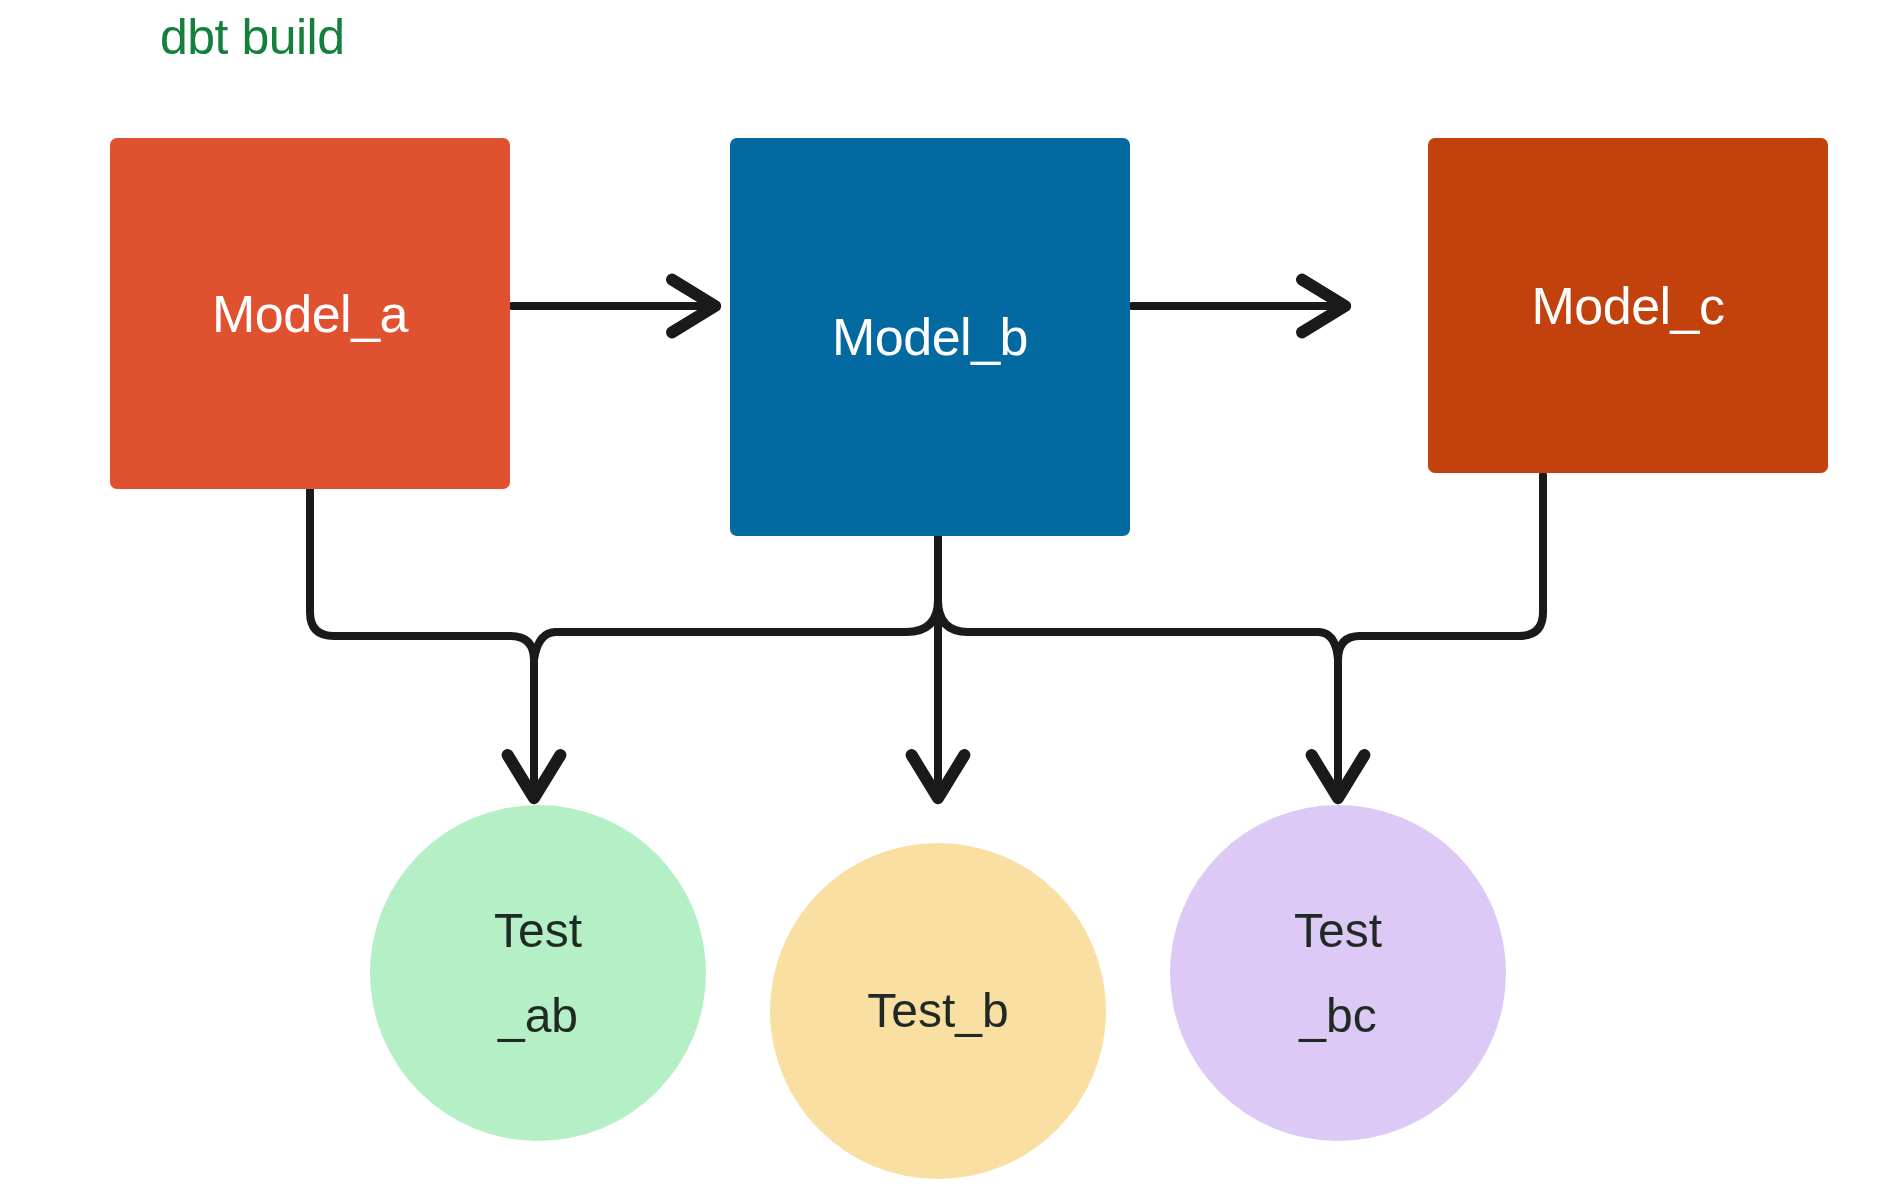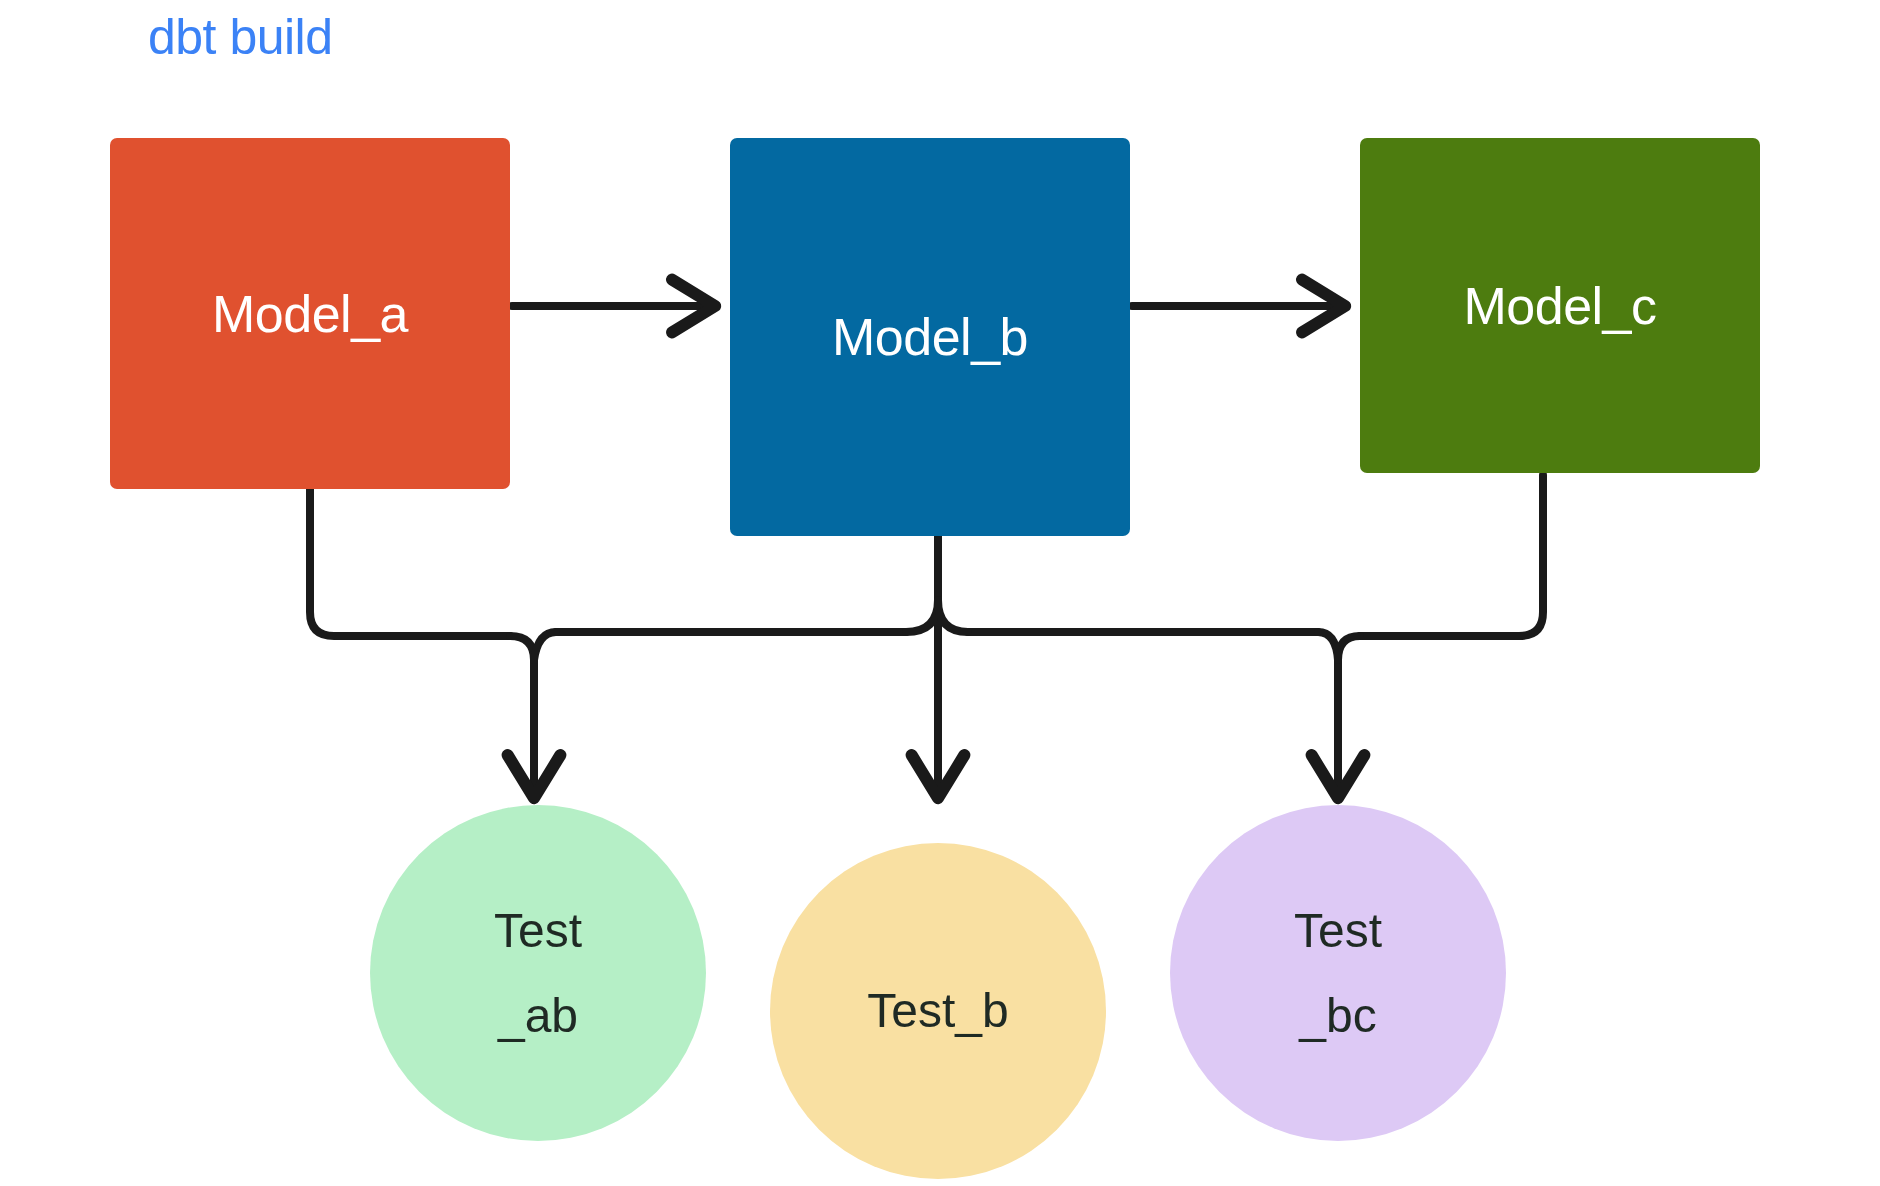--- a/index.html
+++ b/index.html
@@ -19,24 +19,24 @@
   }
   #edges {
     position: absolute;
     left: 0;
     top: 0;
     width: 1880px;
     height: 1186px;
   }
   .diagram-title {
     position: absolute;
-    left: 148px;
+    left: 160px;
     top: 8px;
     font-size: 50px;
-    color: #3b82f6;
+    color: #15803d;
     letter-spacing: -0.5px;
     white-space: nowrap;
   }
   .model-node {
     position: absolute;
     box-sizing: border-box;
     border-radius: 7px;
     display: flex;
     align-items: center;
     justify-content: center;
@@ -108,21 +108,21 @@
   </svg>
 
   <div class="model-node" style="left:110px; top:138px; width:400px; height:351px; background:#E0512F;">
     <span class="model-label">Model_a</span>
   </div>
 
   <div class="model-node" style="left:730px; top:138px; width:400px; height:398px; background:#0369a1;">
     <span class="model-label">Model_b</span>
   </div>
 
-  <div class="model-node" style="left:1360px; top:138px; width:400px; height:335px; background:#4d7c0f;">
+  <div class="model-node" style="left:1428px; top:138px; width:400px; height:335px; background:#c2410c;">
     <span class="model-label">Model_c</span>
   </div>
 
   <div class="test-node" style="left:370px; top:805px; width:336px; height:336px; background:#B5EFC6;">
     <span class="test-label">Test
 _ab</span>
   </div>
 
   <div class="test-node" style="left:770px; top:843px; width:336px; height:336px; background:#F9E0A2;">
     <span class="test-label">Test_b</span>

